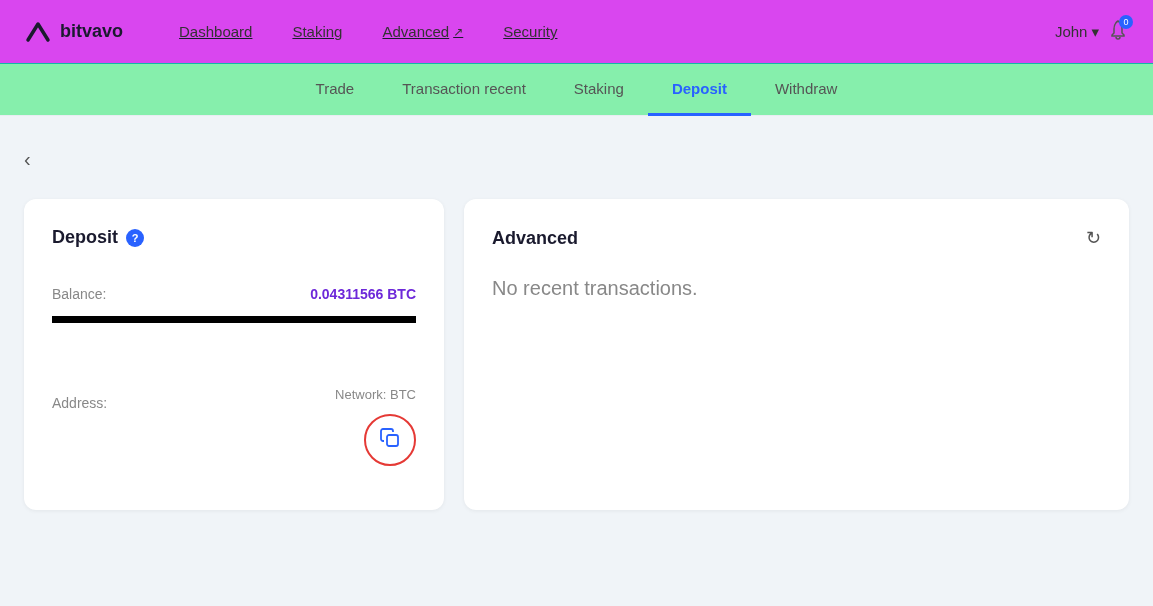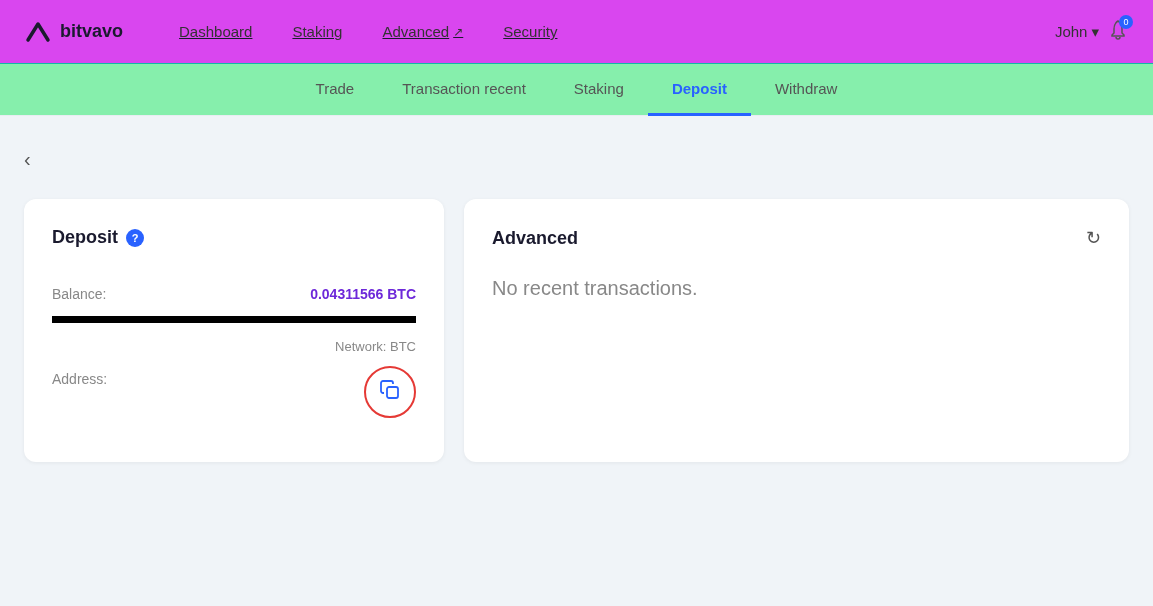--- a/index.html
+++ b/index.html
@@ -196,20 +196,21 @@
     }
     .address-label {
       font-size: 14px;
       color: #888;
     }
     .address-right {
       display: flex;
       flex-direction: column;
       align-items: flex-end;
       gap: 12px;
+      margin-top: 48px;
     }
     .network-label {
       font-size: 13px;
       color: #888;
     }
 
     
     .copy-btn-wrapper {
       width: 52px;
       height: 52px;

